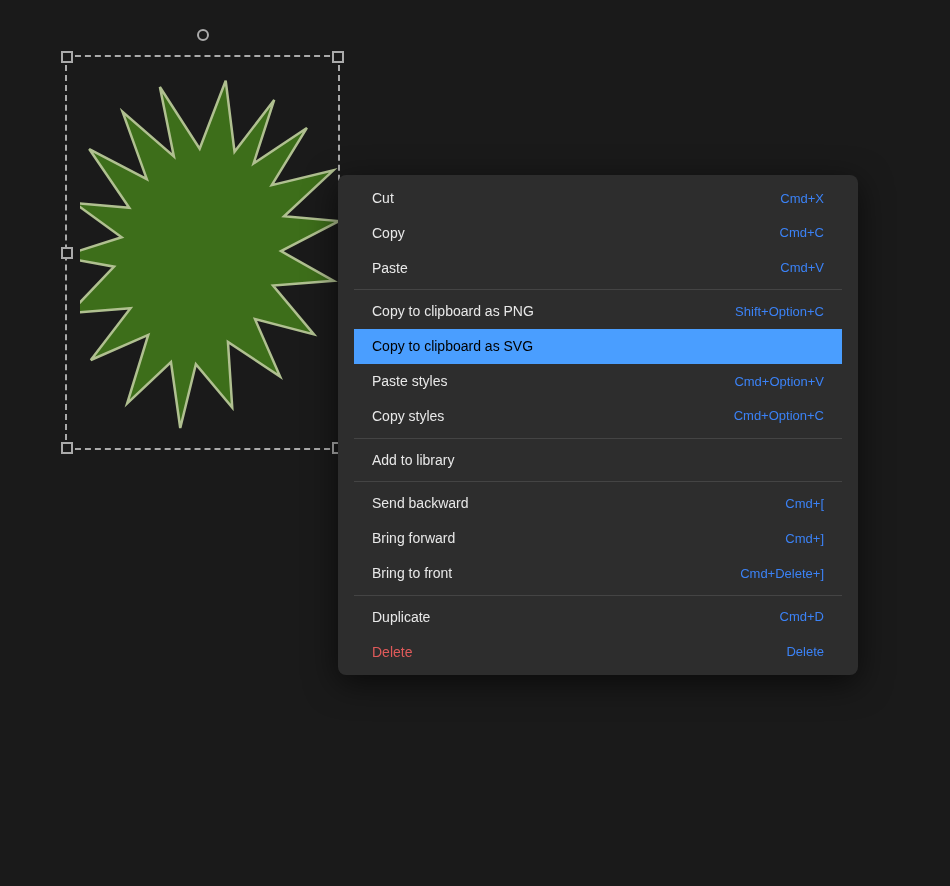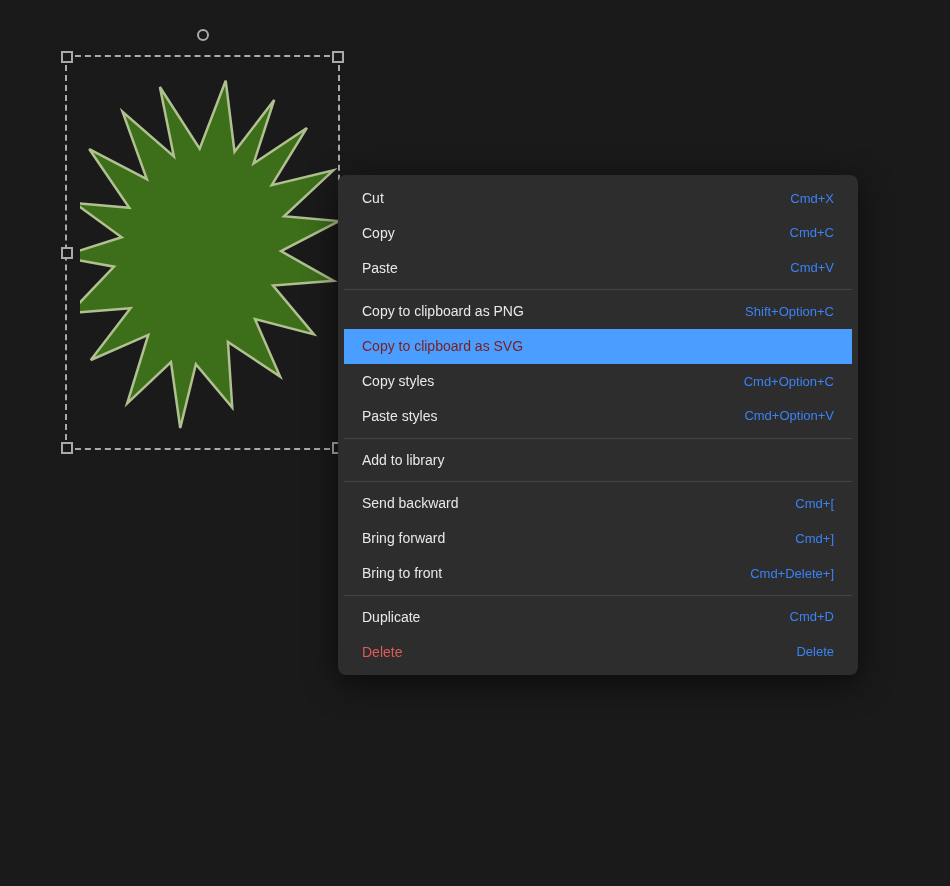--- a/index.html
+++ b/index.html
@@ -68,40 +68,40 @@
     }
 
     
     .context-menu {
       position: absolute;
       top: 175px;
       left: 338px;
       width: 520px;
       background-color: #2d2d2d;
       border-radius: 8px;
-      padding: 6px 6px;
+      padding: 6px 16px;
       box-shadow: 0 8px 32px rgba(0,0,0,0.6);
       z-index: 100;
     }
 
     .menu-item {
       display: flex;
       align-items: center;
       justify-content: space-between;
       padding: 9px 18px;
       cursor: pointer;
       color: #e8e8e8;
       font-size: 14px;
       font-weight: 400;
       line-height: 1.2;
     }
 
     .menu-item.active {
       background-color: #4a9eff;
-      color: #7f1d1d;
+      color: #000000;
     }
 
     .menu-item.delete-item {
       color: #e05a5a;
       gap: 15px;
     }
 
     .menu-item .shortcut {
       color: #3b82f6;
       font-size: 13px;
@@ -154,26 +154,26 @@
     <div class="menu-divider"></div>
     <div class="menu-item">
       <span>Copy to clipboard as PNG</span>
       <span class="shortcut">Shift+Option+C</span>
     </div>
     <div class="menu-item active">
       <span>Copy to clipboard as SVG</span>
       <span class="shortcut"></span>
     </div>
     <div class="menu-item">
+      <span>Paste styles</span>
+      <span class="shortcut">Cmd+Option+V</span>
+    </div>
+    <div class="menu-item">
       <span>Copy styles</span>
       <span class="shortcut">Cmd+Option+C</span>
-    </div>
-    <div class="menu-item">
-      <span>Paste styles</span>
-      <span class="shortcut">Cmd+Option+V</span>
     </div>
     <div class="menu-divider"></div>
     <div class="menu-item">
       <span>Add to library</span>
       <span class="shortcut"></span>
     </div>
     <div class="menu-divider"></div>
     <div class="menu-item">
       <span>Send backward</span>
       <span class="shortcut">Cmd+[</span>

